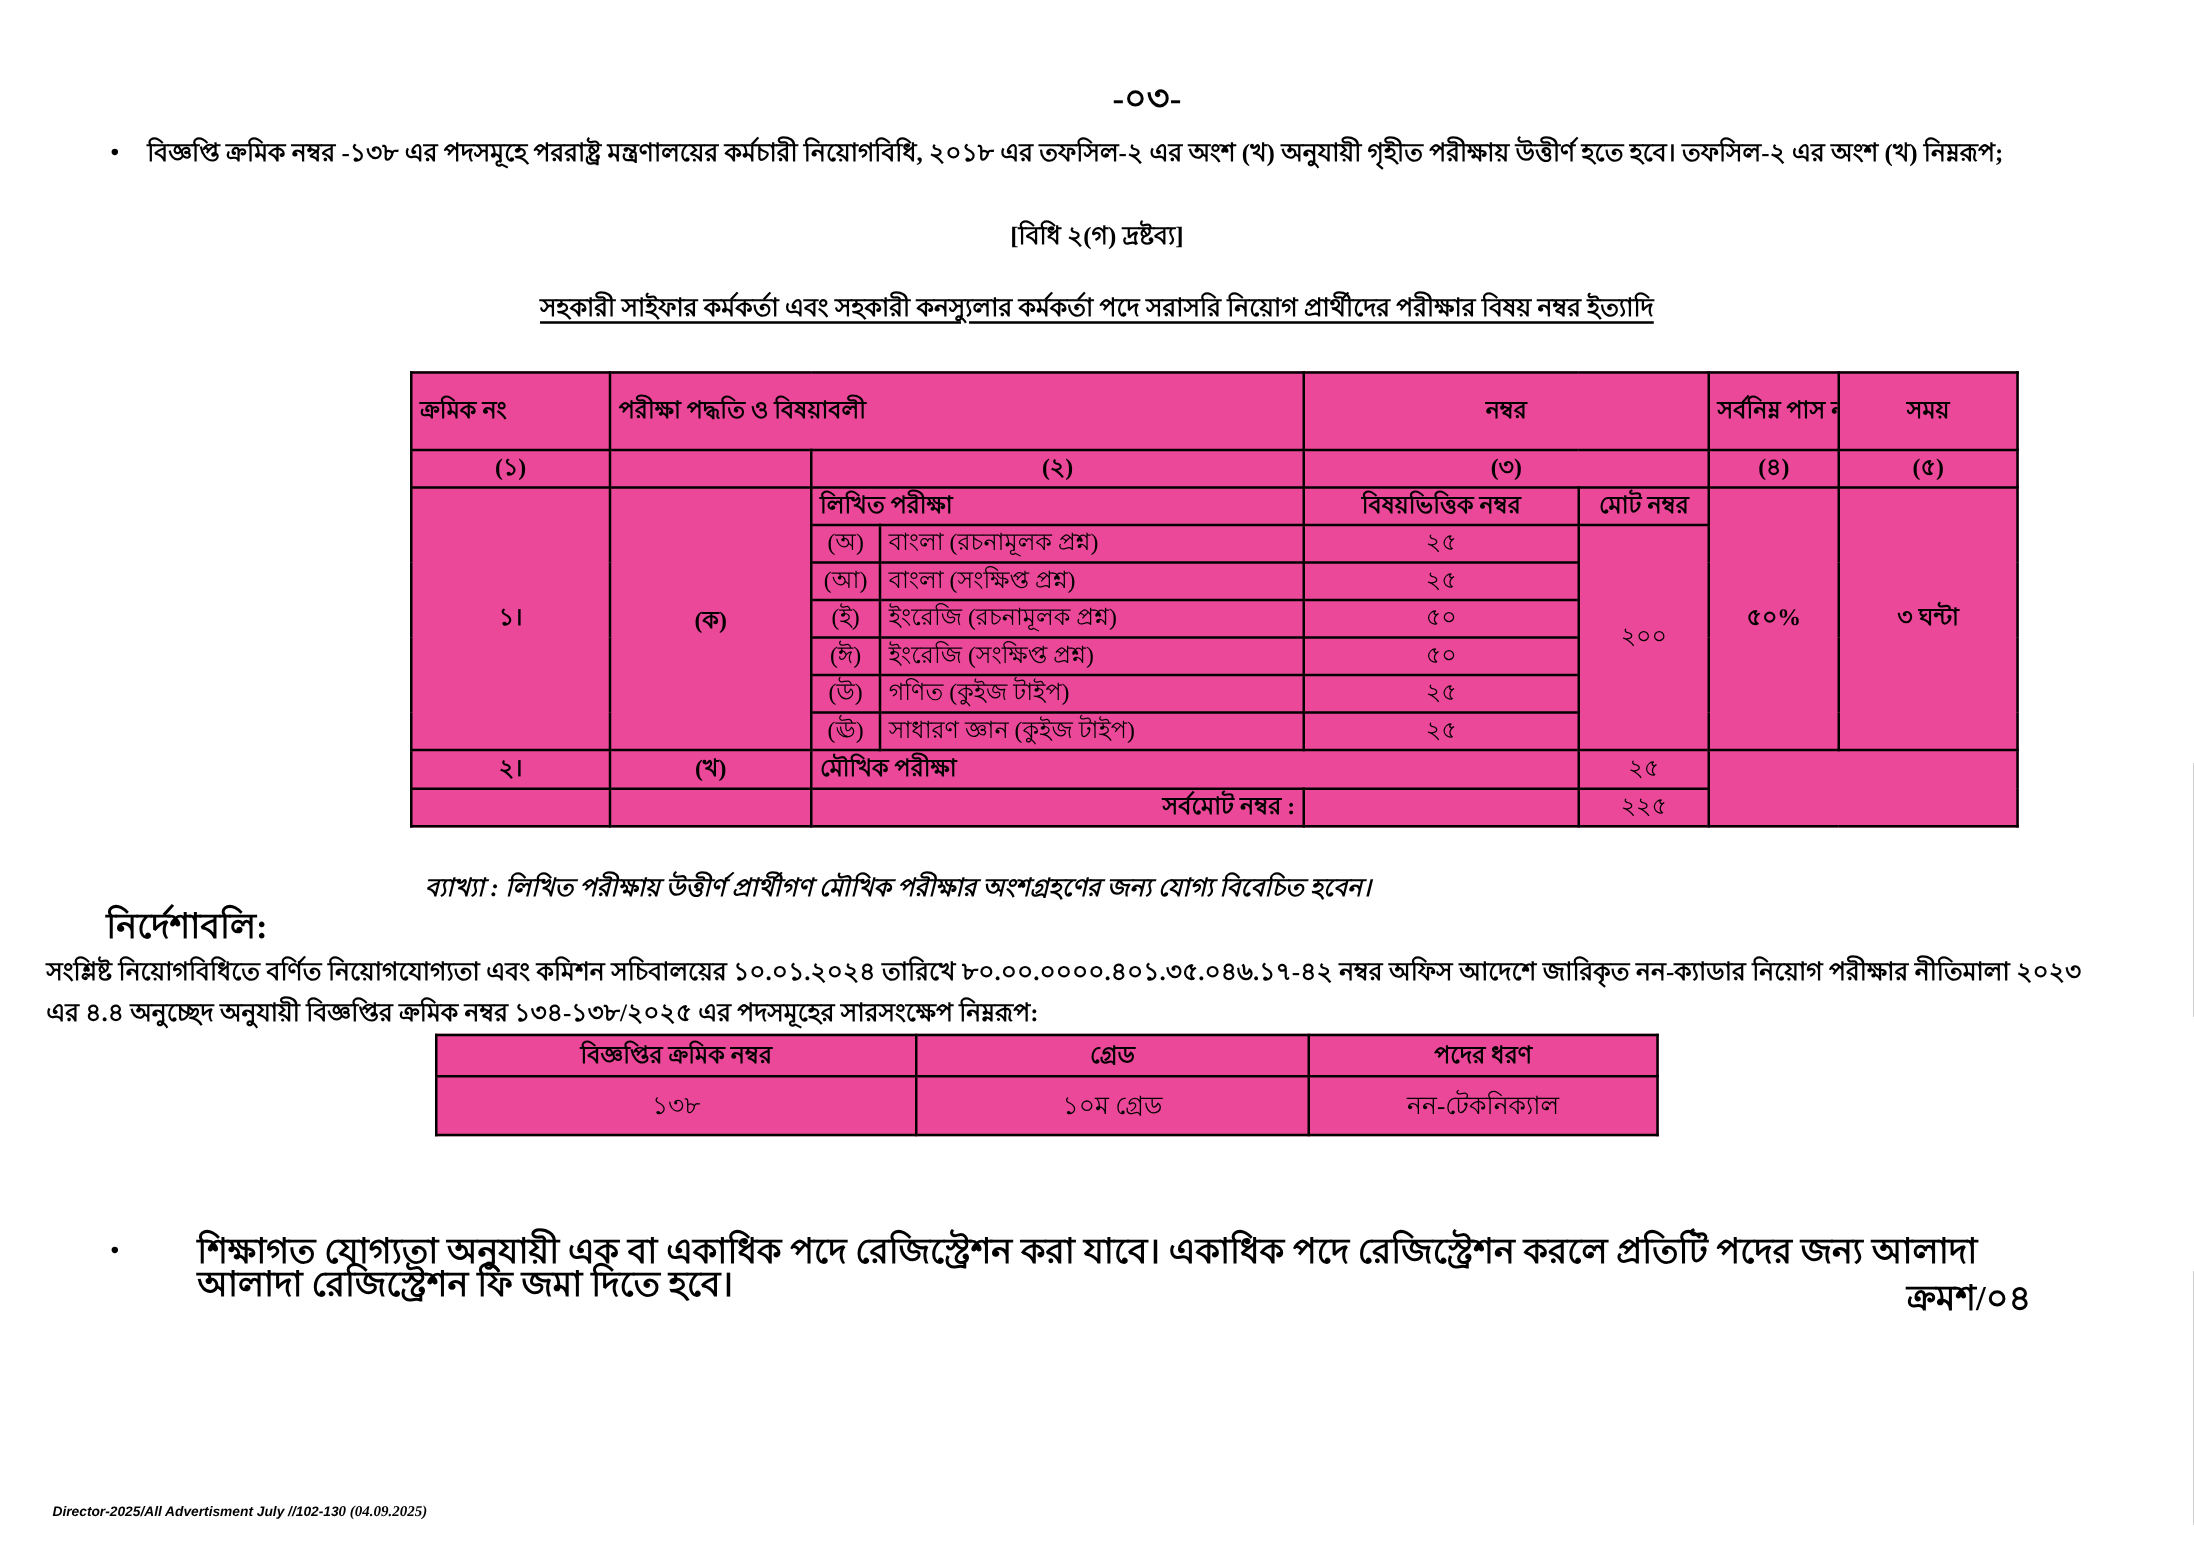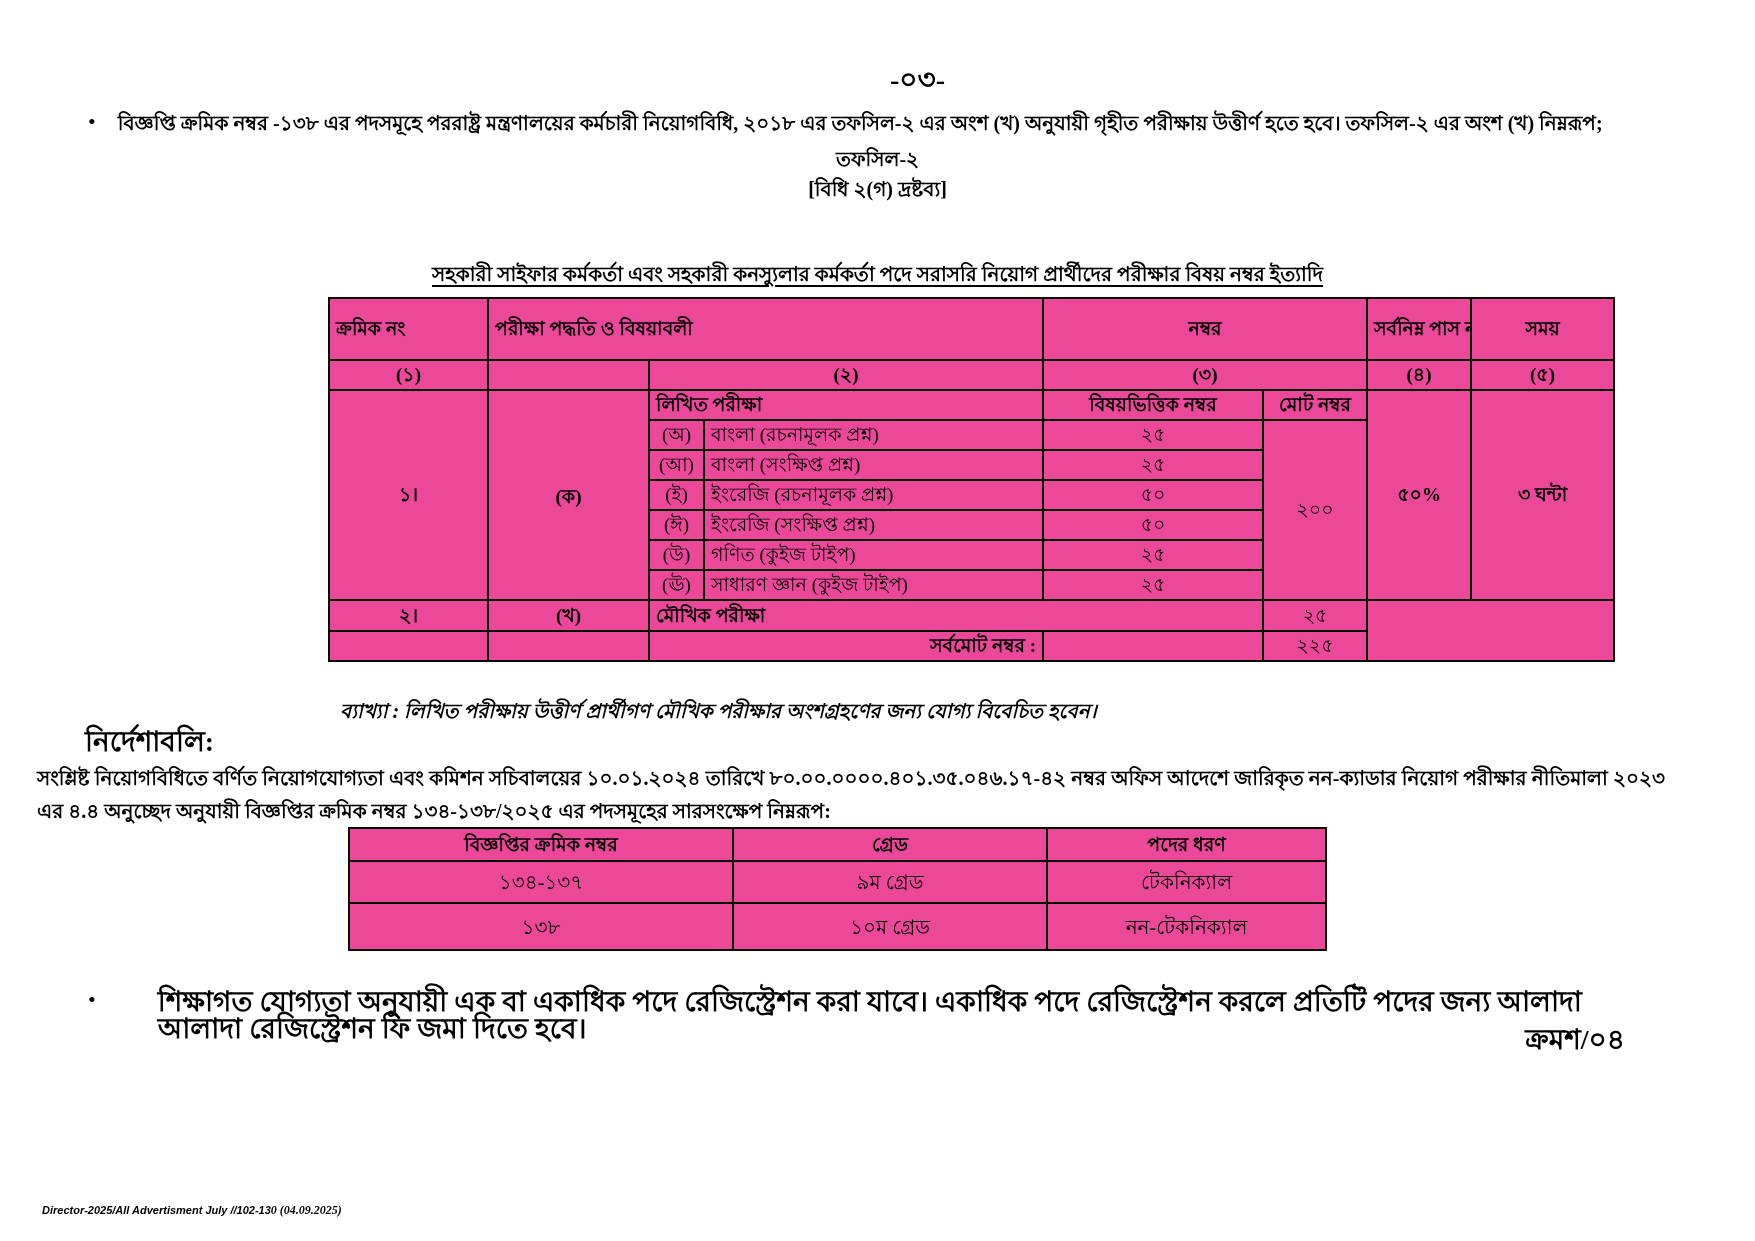--- a/index.html
+++ b/index.html
@@ -3,21 +3,21 @@
 <meta charset="utf-8">
 <style>
   html,body{margin:0;padding:0;background:#888;}
   .page{
     position:relative;width:1755px;height:1241px;background:#ffffff;
     font-family:"Liberation Serif", serif;color:#000;overflow:hidden;
   }
   .abs{position:absolute;}
   .b{font-weight:bold;}
   .center{text-align:center;}
-  .u{text-decoration:underline;text-decoration-thickness:2px;text-underline-offset:4px;margin-top:27px;}
+  .u{text-decoration:underline;text-decoration-thickness:2px;text-underline-offset:4px;}
   .bullet-row{display:flex;align-items:flex-start;}
   .dot{font-size:22px;line-height:24px;margin-right:22px;}
   .txt20{font-size:20px;line-height:26px;}
   .txt21{font-size:28px;line-height:27px;margin-left:40px;}
 
   table.grid{border-collapse:collapse;table-layout:fixed;background:#ec4899;}
   table.grid td{
     border:2px solid #000;font-size:19px;line-height:24px;
     padding:2px 6px;overflow:hidden;white-space:nowrap;vertical-align:middle;
   }
@@ -35,21 +35,20 @@
 
 <div class="page">
 
   <div class="abs center b txt21" style="left:0;top:66px;width:1755px;">-০৩-</div>
 
   <div class="abs bullet-row" style="left:88px;top:110px;width:1580px;">
     <span class="dot">•</span>
     <span class="b txt20">বিজ্ঞপ্তি ক্রমিক নম্বর -১৩৮ এর পদসমূহে পররাষ্ট্র মন্ত্রণালয়ের কর্মচারী নিয়োগবিধি, ২০১৮ এর তফসিল-২ এর অংশ (খ) অনুযায়ী গৃহীত পরীক্ষায় উত্তীর্ণ হতে হবে। তফসিল-২ এর অংশ (খ) নিম্নরূপ;</span>
   </div>
 
-  <div class="abs center b txt20" style="left:0;top:146px;width:1755px;">তফসিল-২</div>
   <div class="abs center b txt20" style="left:0;top:176px;width:1755px;">[বিধি ২(গ) দ্রষ্টব্য]</div>
   <div class="abs center b u txt20" style="left:0;top:234px;width:1755px;">সহকারী সাইফার কর্মকর্তা এবং সহকারী কনস্যুলার কর্মকর্তা পদে সরাসরি নিয়োগ প্রার্থীদের পরীক্ষার বিষয় নম্বর ইত্যাদি</div>
 
   <table class="grid abs" style="left:328px;top:297px;width:1285px;">
     <colgroup>
       <col style="width:159px">
         <col style="width:161px">
         <col style="width:55px">
         <col style="width:339px">
       <col style="width:220px">
@@ -141,25 +140,20 @@
       <col style="width:384px">
         <col style="width:314px">
         <col style="width:279px">
     </colgroup>
     <tbody>
         <tr style="height:33px">
       <td class="b c">বিজ্ঞপ্তির ক্রমিক নম্বর</td>
       <td class="b c">গ্রেড</td>
       <td class="b c">পদের ধরণ</td>
     </tr>
-    <tr style="height:42px">
-      <td class="c" style="font-size:20px">১৩৪-১৩৭</td>
-      <td class="c" style="font-size:20px">৯ম গ্রেড</td>
-      <td class="c" style="font-size:20px">টেকনিক্যাল</td>
-    </tr>
     <tr style="height:47px">
       <td class="c" style="font-size:20px">১৩৮</td>
       <td class="c" style="font-size:20px">১০ম গ্রেড</td>
       <td class="c" style="font-size:20px">নন-টেকনিক্যাল</td>
     </tr>
   </tbody>
     </table>
 
   <div class="abs bullet-row" style="left:88px;top:988px;width:1580px;">
     <span class="dot">•</span>

